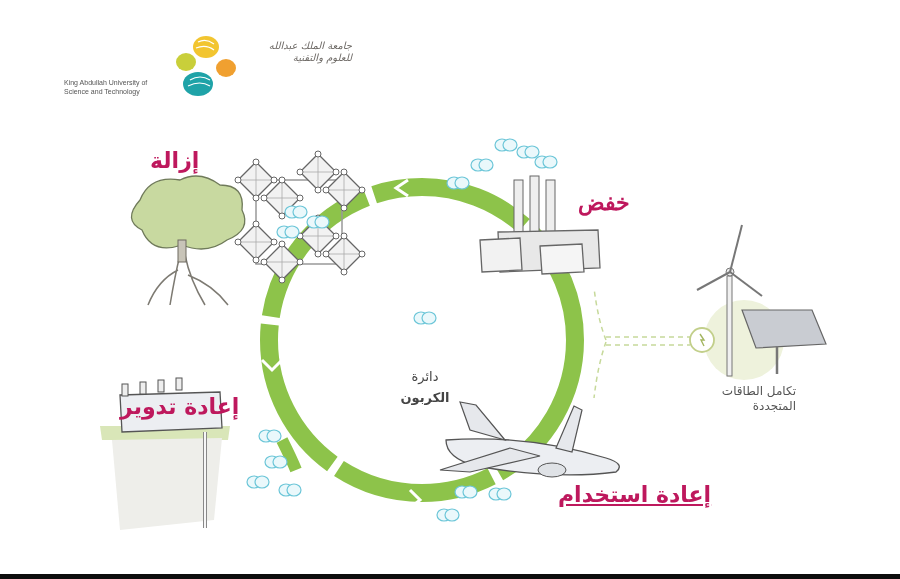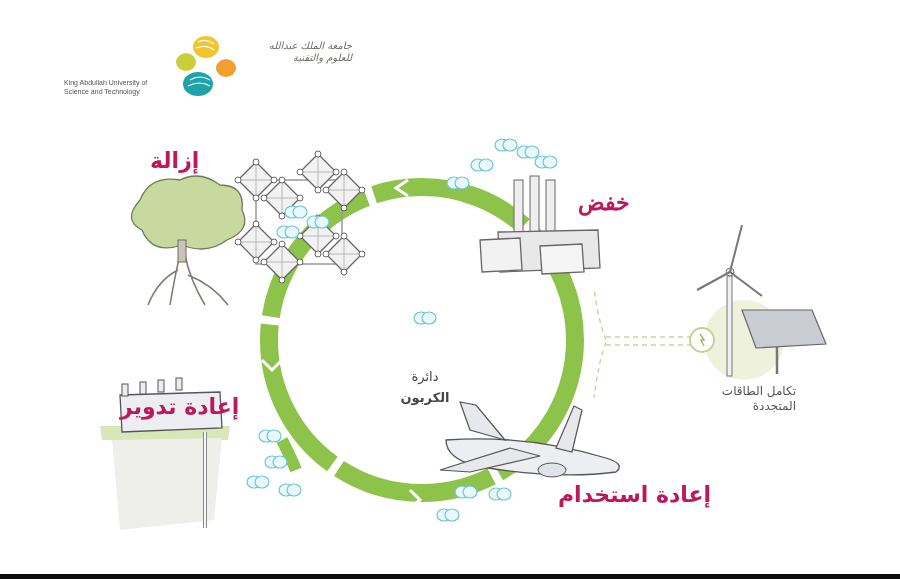--- a/index.html
+++ b/index.html
@@ -149,21 +149,21 @@
   <div>King Abdullah University of</div>
   <div>Science and Technology</div>
 </div>
 
 <div class="abs title ar">
 </div>
 
 <div class="abs label ar" style="left:150px; top:148px;">إزالة</div>
 <div class="abs label ar" style="left:578px; top:190px;font-family:Liberation Serif, serif;">خفض</div>
 <div class="abs label ar" style="left:120px; top:352px;margin-top:42px;">إعادة تدوير</div>
-<div class="abs label ar" style="left:558px; top:482px;">إعادة استخدام</div>
+<div class="abs label ar" style="left:558px; top:482px;text-decoration:underline;">إعادة استخدام</div>
 
 <div class="abs center-label ar">
   <div>دائرة</div>
   <div style="font-weight:bold;">الكربون</div>
 </div>
 
 <div class="abs renew-label ar">
   <div>تكامل الطاقات</div>
   <div>المتجددة</div>
 </div>

